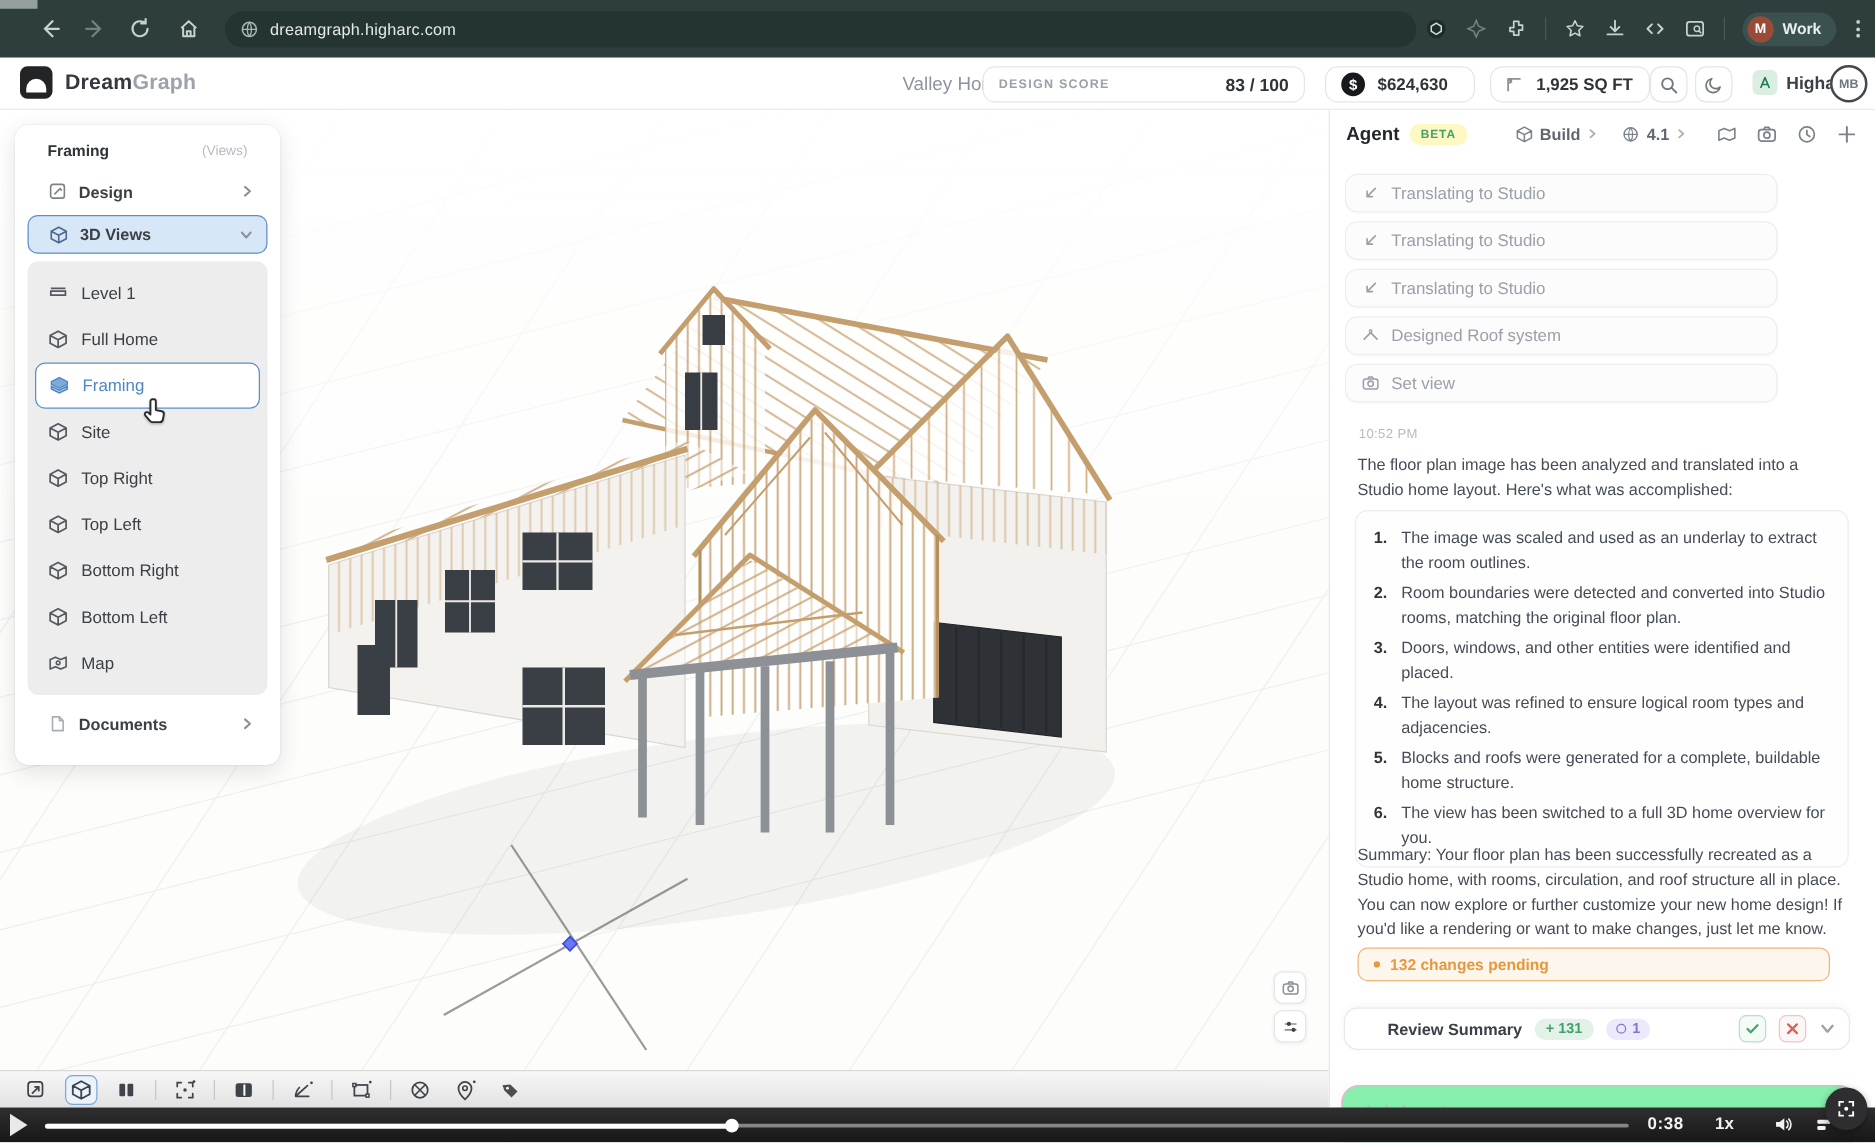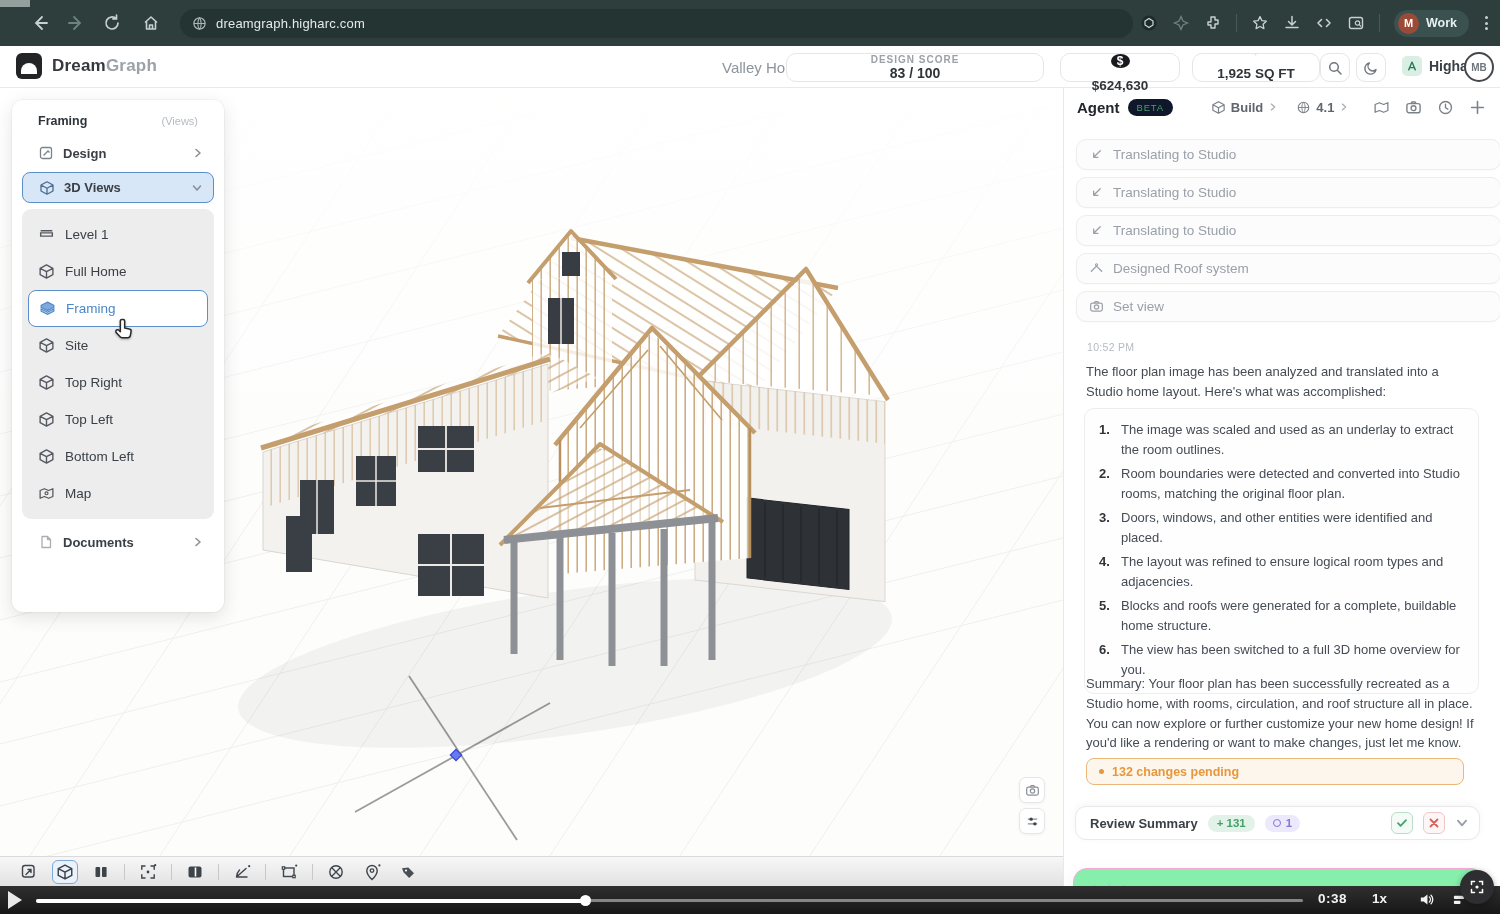--- a/index.html
+++ b/index.html
@@ -25,21 +25,21 @@
   .kebab i { width:3px; height:3px; border-radius:50%; background:#c7d2d0; }
 
   
   .appbar { position:absolute; left:0; top:46px; width:1500px; height:42px; background:#fff; border-bottom:1px solid #e9e9eb; z-index:19; }
   .brand { position:absolute; left:16px; top:7px; display:flex; align-items:center; gap:10px; }
   .brand-logo { width:26px; height:26px; background:#222426; border-radius:6px; position:relative; }
   .brand-logo::after { content:""; position:absolute; left:5px; right:5px; bottom:5px; height:11px; background:#fff; border-radius:8px 8px 0 0; }
   .brand-name { font-size:17px; font-weight:bold; color:#35393e; letter-spacing:.2px; }
   .brand-name .lite { color:#9ba2a9; font-weight:bold; }
   .project-name { position:absolute; left:698px; top:13px; font-size:15px; color:#8d949c;margin-left:24px; }
-  .pill { position:absolute; top:7px; height:29px; border:1px solid #e4e6e9; border-radius:10px; background:#fff; display:flex; align-items:center;flex-direction:column; }
+  .pill { position:absolute; top:7px; height:29px; border:1px solid #e4e6e9; border-radius:10px; background:#fff; display:flex; align-items:center; }
   .score-pill { left:786px; width:258px; justify-content:space-between; padding:0 12px; }
   .score-label { font-size:10px; letter-spacing:1px; color:#9aa1a8; font-weight:bold; }
   .score-value { font-size:14px; font-weight:bold; color:#2f3439; }
   .price-pill { left:1060px; width:120px; gap:10px; padding:0 12px; }
   .area-pill { left:1192px; width:128px; gap:10px; padding:0 10px; }
   .metric-value { font-size:13.5px; font-weight:bold; color:#2f3439; }
   .dollar-ic { width:19px; height:19px; border-radius:50%; background:#17191c; color:#fff; font-size:12px; font-weight:bold; display:flex; align-items:center; justify-content:center; }
   .icon-btn { position:absolute; top:7px; width:30px; height:29px; border:1px solid #e4e6e9; border-radius:9px; background:#fff; display:flex; align-items:center; justify-content:center; color:#6f767e; }
   .icon-btn svg { width:16px; height:16px; }
   .org { position:absolute; left:1402px; top:10px; display:flex; align-items:center; gap:7px; }
@@ -67,39 +67,39 @@
   .view-row { height:37px; display:flex; align-items:center; gap:10px; padding:0 8px 0 10px; border-radius:8px; font-size:13.5px; color:#3a4046; position:relative; }
   .view-row svg { width:17px; height:17px; color:#55595f; }
   .view-row.selected { background:#fff; border:1.5px solid #5b8fcb; color:#4d86c6; }
   .view-row.selected svg { color:#4d86c6; }
   .cursor-hand { position:absolute; left:100px; top:216px; width:26px; height:28px; z-index:9; filter:drop-shadow(0 1px 1px rgba(0,0,0,.3)); }
 
   
   .panel { position:absolute; left:1063px; top:88px; width:437px; height:798px; background:#fff; border-left:1px solid #e8e8ea; z-index:4; }
   .agent-head { position:absolute; left:0; top:0; width:100%; height:38px; display:flex; align-items:center; padding:0 14px 0 13px; }
   .agent-title { font-size:15px; font-weight:bold; color:#23272c; }
-  .beta { margin-left:8px; background:#0f172a; color:#46a06c; font-size:9.5px; font-weight:normal; letter-spacing:.8px; border-radius:9px; padding:3px 9px; }
+  .beta { margin-left:8px; background:#fef9c3; color:#46a06c; font-size:9.5px; font-weight:bold; letter-spacing:.8px; border-radius:9px; padding:3px 9px; }
   .head-menu { display:flex; align-items:center; gap:5px; color:#5f666e; font-size:13px; font-weight:bold; margin-left:38px; }
   .head-menu svg { width:15px; height:15px; color:#7b828a; }
   .head-menu .chev { width:10px; height:10px; color:#a9aeb5; }
   .head-icons { margin-left:auto; display:flex; align-items:center; gap:15px; color:#7b828a; }
   .head-icons svg { width:17px; height:17px; }
-  .status-card { position:absolute; left:12px; width:425px; height:31px; border:1px solid #ededf0; border-radius:10px; background:#fcfcfd; box-shadow:0 1px 2px rgba(0,0,0,.025); display:flex; align-items:center; gap:9px; padding:0 12px; color:#9aa0a8; font-size:13.5px; }
+  .status-card { position:absolute; left:12px; width:346px; height:31px; border:1px solid #ededf0; border-radius:10px; background:#fcfcfd; box-shadow:0 1px 2px rgba(0,0,0,.025); display:flex; align-items:center; gap:9px; padding:0 12px; color:#9aa0a8; font-size:13.5px; }
   .status-card svg { width:15px; height:15px; flex:0 0 auto; }
   .msg-time { position:absolute; left:23px; top:253px; font-size:10.5px; color:#b6bbc2; letter-spacing:.3px; }
   .msg-intro { position:absolute; left:22px; top:274px; width:390px; font-size:13px; line-height:1.52; color:#454c55; }
   .steps-box { position:absolute; left:20px; top:320px; width:395px; border:1px solid #ededf0; border-radius:10px; background:#fefefe; padding:11px 14px 9px 14px; }
   .steps-box ol { list-style:none; counter-reset:st; }
   .steps-box li { counter-increment:st; display:flex; gap:7px; font-size:13px; line-height:1.5; color:#454c55; margin-bottom:5px; }
   .steps-box li::before { content:counter(st) "."; font-weight:bold; color:#2f353b; min-width:15px; }
   .msg-summary { position:absolute; left:22px; top:586px; width:392px; font-size:13px; line-height:1.52; color:#454c55; }
   .changes-badge { position:absolute; left:22px; top:670px; width:378px; height:27px; border:1px solid #ecb778; background:#fdf6ec; border-radius:8px; display:flex; align-items:center; gap:8px; padding:0 12px; color:#e7973c; font-size:12.5px; font-weight:bold; }
   .changes-badge i { width:5px; height:5px; border-radius:50%; background:#e7973c; }
   .review-bar { position:absolute; left:1075px; top:806px; width:405px; height:34px; background:#fff; border:1px solid #e9e9ec; border-radius:11px; box-shadow:0 -2px 8px rgba(0,0,0,.04); display:flex; align-items:center; padding:0 10px 0 14px; gap:10px; z-index:5; }
-  .review-title { font-size:13px; font-weight:bold; color:#3a4046; }
+  .review-title { font-size:13px; font-weight:bold; color:#3a4046;margin-left:20px; }
   .badge-green { background:#e3f2e8; color:#43a169; font-size:11.5px; font-weight:bold; border-radius:9px; padding:2.5px 9px; }
   .badge-purple { background:#ebe9fb; color:#8377d6; font-size:11.5px; font-weight:bold; border-radius:9px; padding:2.5px 8px; display:flex; align-items:center; gap:5px; }
   .badge-purple i { width:8px; height:8px; border:1.6px solid #8377d6; border-radius:50%; }
   .sq-btn { width:22px; height:22px; border-radius:6px; display:flex; align-items:center; justify-content:center; }
   .sq-btn svg { width:12px; height:12px; }
   .approve { border:1px solid #b9dfc8; background:#f4fbf7; color:#43a169; margin-left:auto; }
   .reject { border:1px solid #eec7c5; background:#fdf6f6; color:#d95f57; }
   .rev-chev { color:#9aa0a8; width:14px; height:14px; }
   .ask-box { position:absolute; left:1073px; top:868px; width:412px; height:52px; background:#86efac; border:1px solid #f9a8d4; border-radius:14px; box-shadow:0 8px 20px rgba(0,0,0,.08); z-index:5; }
   .ask-box textarea { width:100%; height:100%; border:none; outline:none; resize:none; background:transparent; font-family:"Liberation Sans",sans-serif; font-size:15px; color:#454c55; padding:12px 16px; }
@@ -458,20 +458,26 @@
       <div class="view-row">
         <svg>
             <use href="#i-cube"></use>
           </svg>
         <span>Top Left</span>
       </div>
       <div class="view-row">
         <svg>
             <use href="#i-cube"></use>
           </svg>
+        <span>Bottom Right</span>
+      </div>
+      <div class="view-row">
+        <svg>
+            <use href="#i-cube"></use>
+          </svg>
         <span>Bottom Left</span>
       </div>
       <div class="view-row">
         <svg viewBox="0 0 16 16">
             <path d="M2 12.5 6 10.8l4 1.7 4-1.7V3.5L10 5.2 6 3.5 2 5.2z" fill="none" stroke="currentColor" stroke-width="1.2" stroke-linejoin="round"></path>
             <circle cx="8" cy="7.8" r="1.4" fill="none" stroke="currentColor" stroke-width="1.1"></circle>
           </svg>
         <span>Map</span>
       </div>
     </div>

